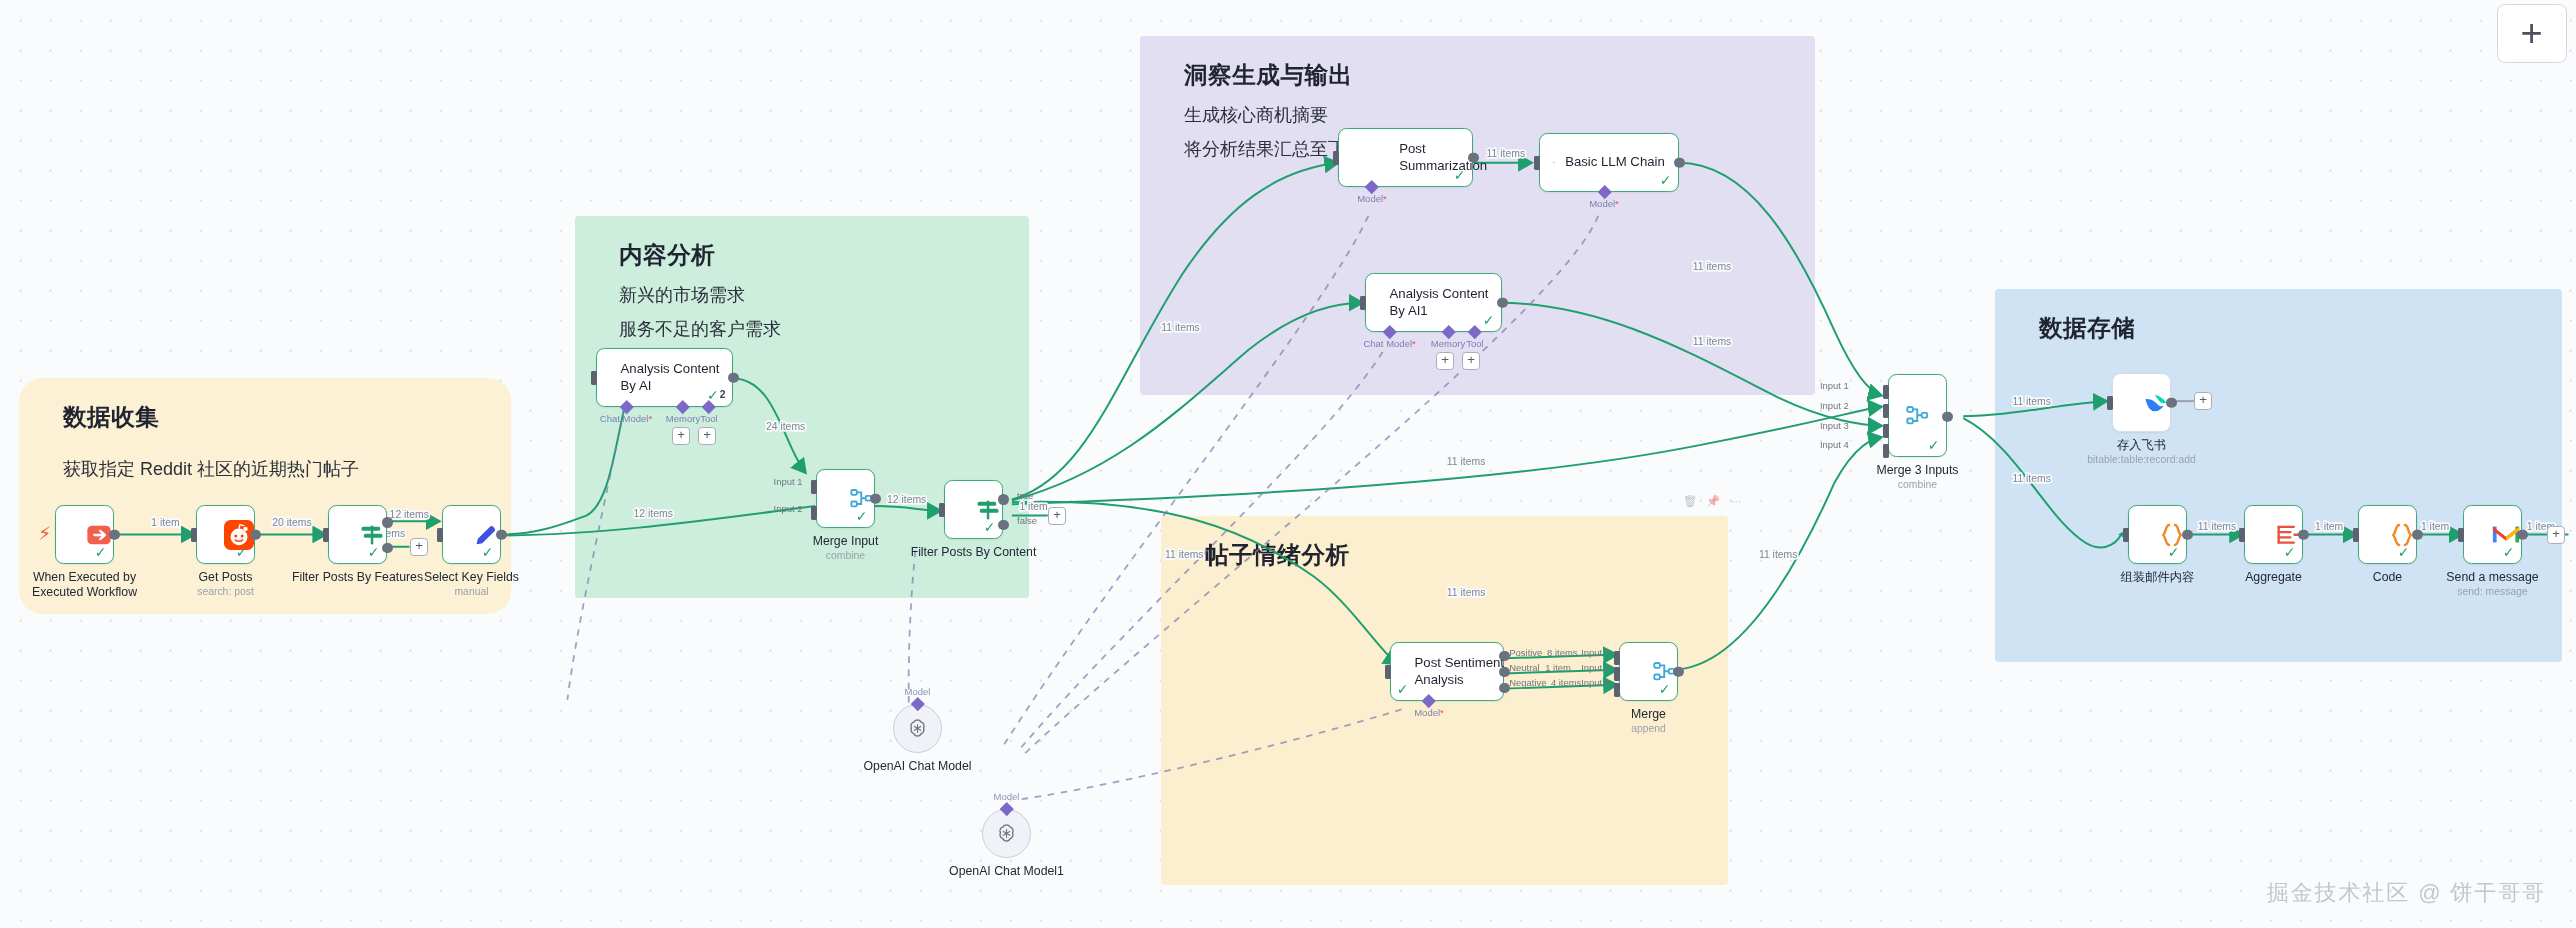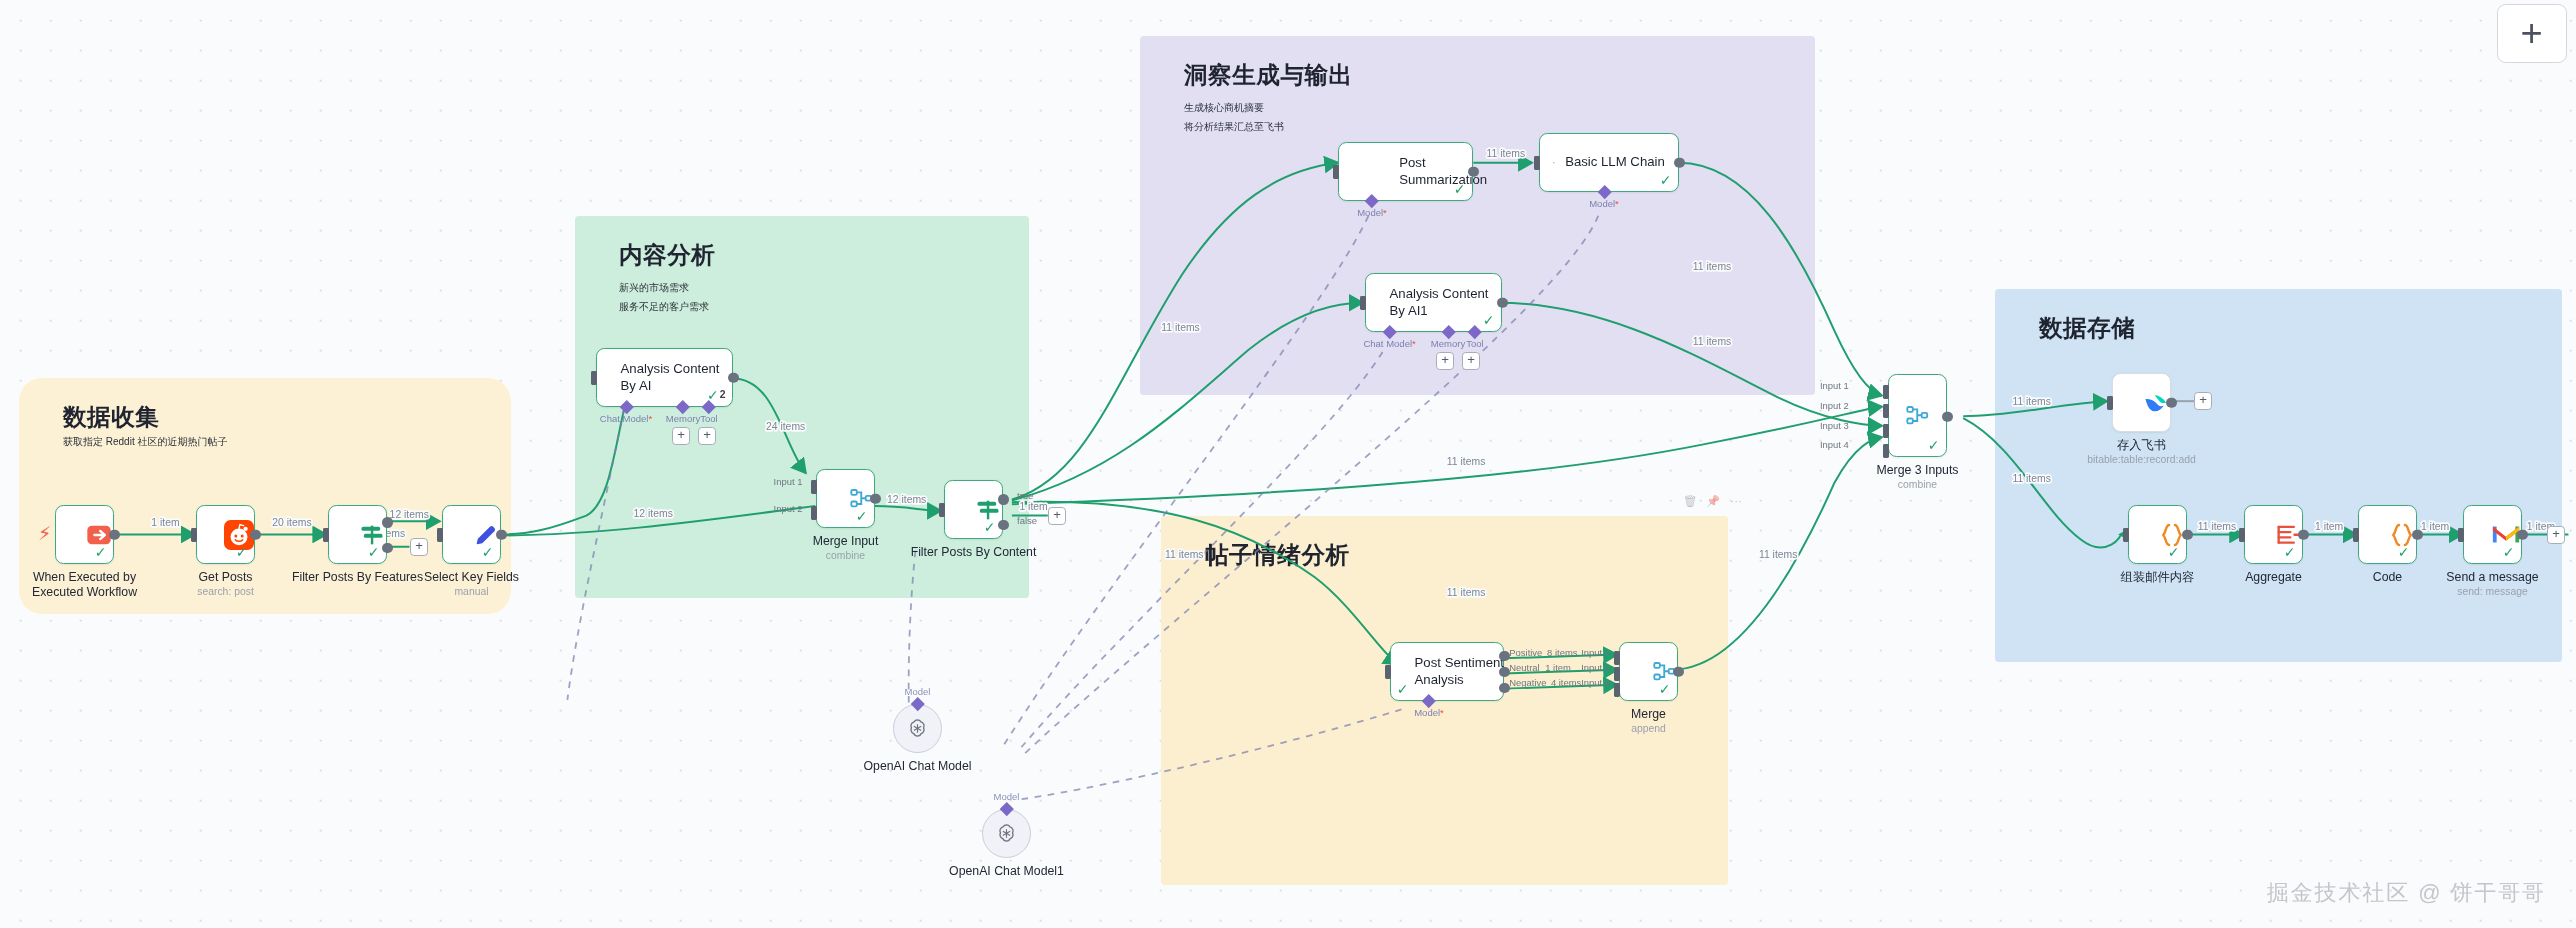--- a/index.html
+++ b/index.html
@@ -25,21 +25,21 @@
     padding-left: 16px;
   }
   .group .g-title {
     font-size: 23.6px;
     font-weight: 700;
     color: #1f2430;
     letter-spacing: 0.5px;
     line-height: 1.25;
   }
   .group .g-sub {
-    font-size: 10px;
+    font-size: 18px;
     color: #2b303b;
     line-height: 1.9;
     font-weight: 400;
   }
   .group .g-pad { padding: 24.6px 28px; }
 
   
   #edges { position: absolute; inset: 0; width: 2576px; height: 929px; pointer-events: none; }
   .edge   { fill: none; stroke: #1f9e6e; stroke-width: 2.1px; }
   .edge-ai{ fill: none; stroke: #7b7fae; stroke-width: 1.9px; stroke-dasharray: 7 7; opacity:.72; }
@@ -138,21 +138,21 @@
   svg.ic { display:block; }
 </style>
 </head>
 <body>
 
 <div id="canvas">
 
   <div class="group" style="left:19px; top:378px; width:492px; height:236px; background:#fcf1d4;border-radius:23px;">
     <div class="g-pad">
       <div class="g-title">数据收集</div>
-      <div class="g-sub" style="margin-top:0">获取指定 Reddit 社区的近期热门帖子</div>
+      <div class="g-sub" style="margin-top:20px">获取指定 Reddit 社区的近期热门帖子</div>
     </div>
   </div>
 
   <div class="group" style="left:575px; top:216px; width:454px; height:382px; background:#cdeedc;">
     <div class="g-pad">
       <div class="g-title">内容分析</div>
       <div class="g-sub" style="margin-top:7.6px">新兴的市场需求</div>
       <div class="g-sub">服务不足的客户需求</div>
     </div>
   </div>
@@ -385,21 +385,21 @@
     <span class="chk">✓</span>
     <span class="port-in"></span>
     <span class="port-out m" style="top:13.2px"></span>
     <span class="port-out m" style="top:39px"></span>
     <div class="ntitle">Filter Posts By Content</div>
   </div>
   <div class="plusbox" style="left:1048px; top:507px;">+</div>
   <div style="position:absolute;left:1017px;top:490px;font-size:9.5px;color:#6e7682">true</div>
   <div style="position:absolute;left:1017px;top:515px;font-size:9.5px;color:#6e7682">false</div>
 
-  <div class="node wide" style="left:1338px; top:142px; width:135px;gap:47px;">
+  <div class="node wide" style="left:1338px; top:128px; width:135px;gap:47px;">
     <svg class="ic" width="25.5" height="25.5" viewBox="0 0 24 24">
       <path d="M9.5 14.5a4 4 0 010-5.7l2.2-2.2a4 4 0 015.7 5.7l-1.2 1.2" stroke="#111" stroke-width="2.6" fill="none" stroke-linecap="round"></path>
       <path d="M14.5 9.5a4 4 0 010 5.7l-2.2 2.2a4 4 0 11-5.7-5.7l1.2-1.2" stroke="#111" stroke-width="2.6" fill="none" stroke-linecap="round"></path>
     </svg>
     <div class="nlabel-in">
       <div>Post</div>
         <div>Summarization</div>
     </div>
     <span class="chk">✓</span>
     <span class="port-in"></span>

